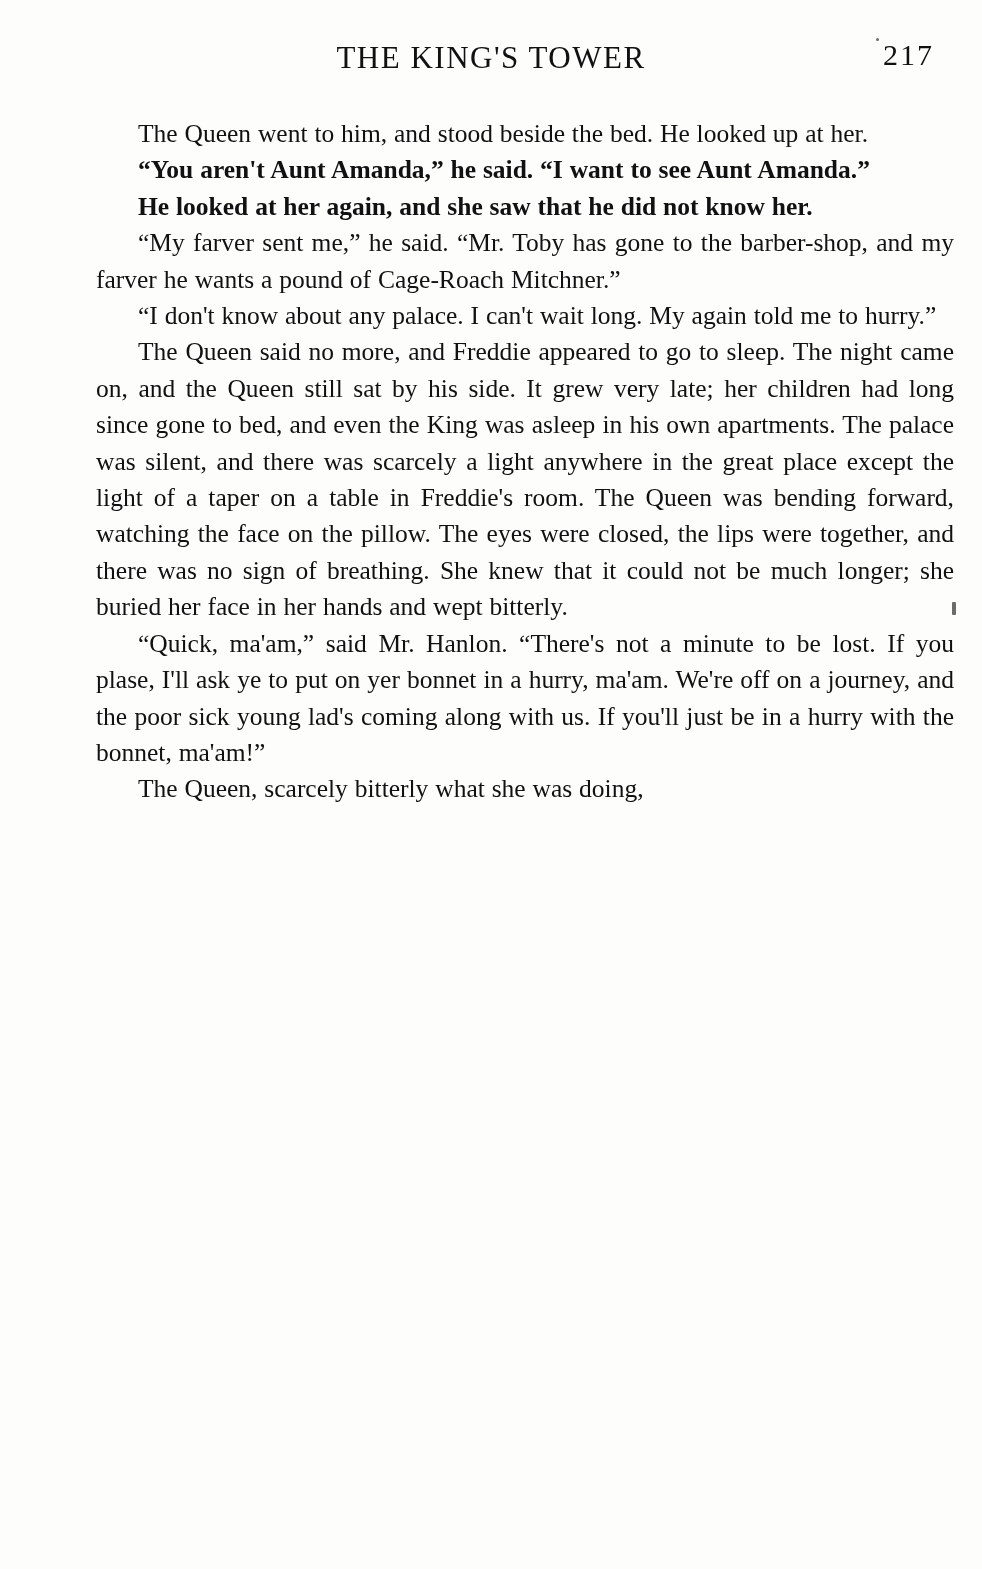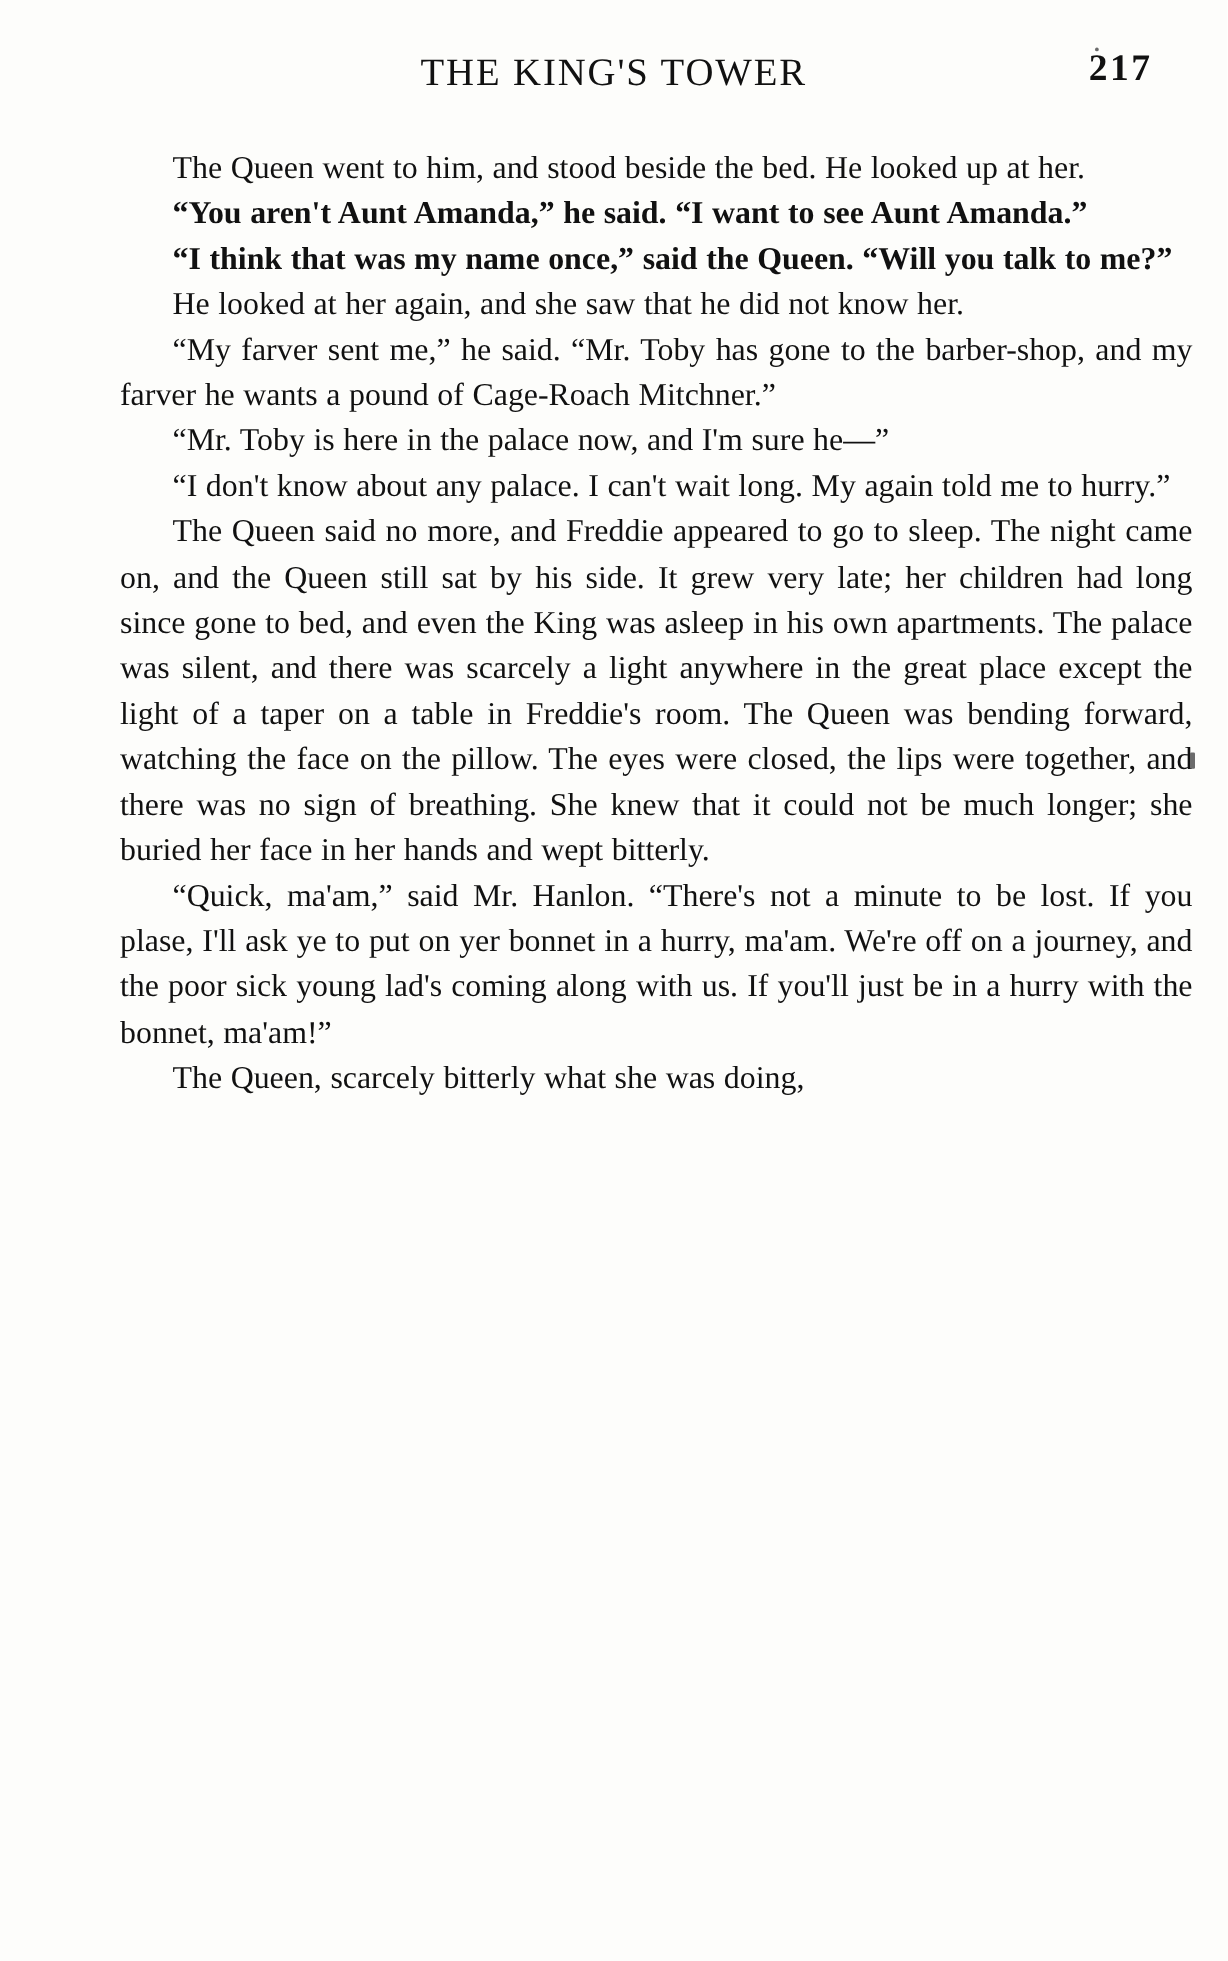--- a/index.html
+++ b/index.html
@@ -33,25 +33,25 @@
     justify-content: center;
   }
   .running-title {
     font-size: 31px;
     letter-spacing: 1.5px;
     font-weight: 400;
     white-space: nowrap;
   }
   .folio {
     position: absolute;
-    right: 12px;
+    right: 0px;
     top: -2px;
     font-size: 30px;
     letter-spacing: 2px;
-    font-weight: 700;
+    font-weight: 400;
   }
   .body-text {
     position: absolute;
     left: 48px;
     top: 116px;
     width: 858px;
     font-size: 25.5px;
     line-height: 36.4px;
     text-align: justify;
     text-justify: inter-word;
@@ -82,24 +82,22 @@
 <div class="page">
 
   <div class="header">
     <div class="running-title">THE KING'S TOWER</div>
     <div class="folio">217</div>
   </div>
 
   <div class="body-text">
     <p>The Queen went to him, and stood beside the bed. He looked up at her.</p>
     <p>“You aren't Aunt Amanda,” he said.   “I want to see Aunt Amanda.”</p>
-    <p>“I think that was my name once,” said the Queen. “Will you talk to me?”</p>
     <p>He looked at her again, and she saw that he did not know her.</p>
     <p>“My farver sent me,” he said.   “Mr. Toby has gone to the barber-shop, and my farver he wants a pound of Cage-Roach Mitchner.”</p>
-    <p>“Mr. Toby is here in the palace now, and I'm sure he—”</p>
     <p>“I don't know about any palace.   I can't wait long. My again told me to hurry.”</p>
     <p>The Queen said no more, and Freddie appeared to go to sleep.   The night came on, and the Queen still sat by his side.   It grew very late; her children had long since gone to bed, and even the King was asleep in his own apartments.   The palace was silent, and there was scarcely a light anywhere in the great place except the light of a taper on a table in Freddie's room. The Queen was bending forward, watching the face on the pillow.   The eyes were closed, the lips were together, and there was no sign of breathing.   She knew that it could not be much longer; she buried her face in her hands and wept bitterly.</p>
     <p>“Quick, ma'am,” said Mr. Hanlon.   “There's not a minute to be lost.   If you plase, I'll ask ye to put on yer bonnet in a hurry, ma'am.   We're off on a journey, and the poor sick young lad's coming along with us.   If you'll just be in a hurry with the bonnet, ma'am!”</p>
     <p>The Queen, scarcely bitterly what she was doing,</p>
   </div>
 
   <div class="speck" style="left:952px; top:602px; width:4px; height:13px; border-radius:1px;"></div>
   <div class="speck" style="left:876px; top:38px; width:3px; height:3px;"></div>
 </div>
 

